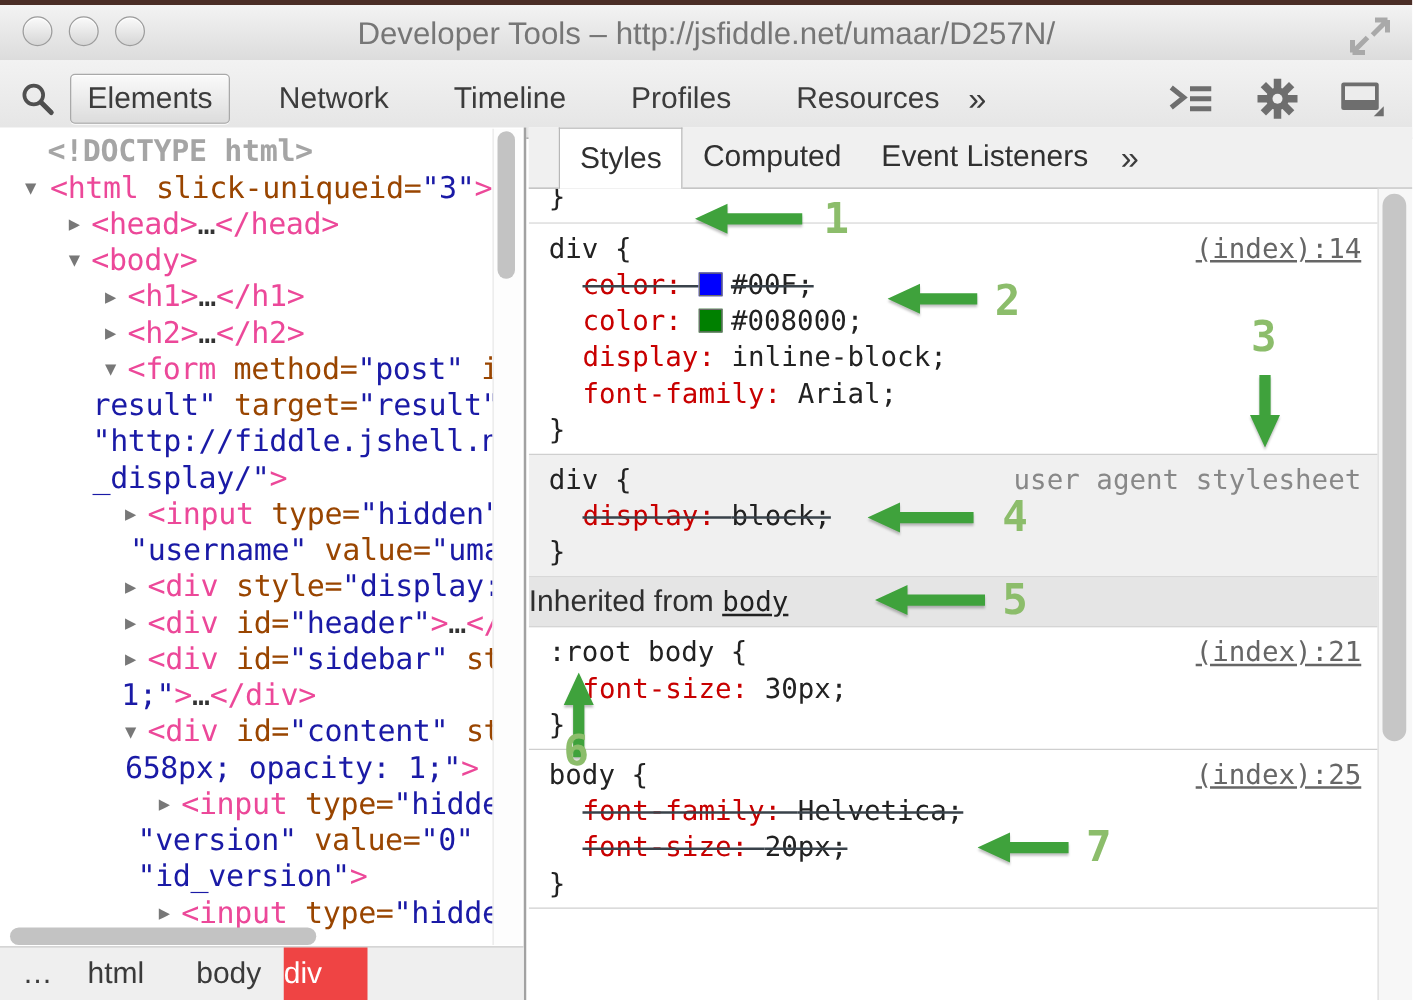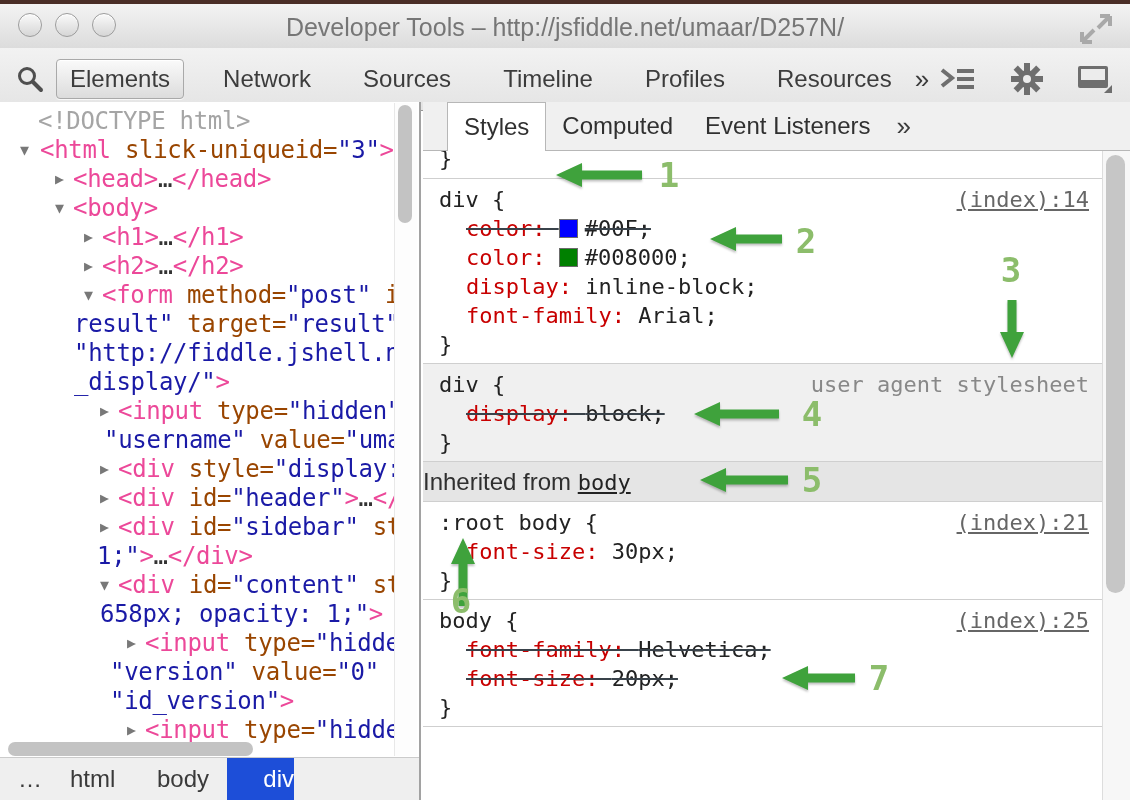--- a/index.html
+++ b/index.html
@@ -38,21 +38,21 @@
   .tk-plain{color:#333}.tk-doctype{color:#a5a5a5}
 
   #left-vscroll{position:absolute;right:2px;top:1px;width:22px;bottom:44px;background:#fdfdfd;
                 border-left:1px solid #e8e8e8;}
   #left-vthumb{position:absolute;left:3px;top:2px;width:14px;height:118px;background:#c3c3c3;border-radius:7px;}
   #left-hthumb{position:absolute;left:8px;bottom:44px;width:245px;height:14px;background:#c3c3c3;border-radius:7px;}
 
   #breadcrumb{position:absolute;left:0;bottom:0;width:419px;height:43px;background:#efefef;
               border-top:1px solid #cbcbcb;box-sizing:border-box;}
   .crumb{position:absolute;top:0;height:42px;line-height:42px;font-size:24px;color:#3a3a3a;white-space:nowrap;}
-  .crumb.selected{background:#1d4ed8;color:#fff;text-align:right;}
+  .crumb.selected{background:#ef4444;color:#fff;text-align:left;}
 
   #right-panel{position:absolute;left:423px;top:102px;width:707px;bottom:0;background:#fff;}
   #styles-tabbar{position:absolute;left:0;top:0;width:707px;height:49px;background:#f0f0f0;
                  border-bottom:1px solid #b7b7b7;box-sizing:border-box;display:flex;align-items:stretch;padding-left:24px;}
   .st-tab{font-size:24px;color:#303030;line-height:48px;padding:0 16px;white-space:nowrap;}
   .st-tab.active{background:#fff;border:1px solid #b7b7b7;border-bottom:none;height:49px;box-sizing:border-box;}
   #st-overflow{font-size:26px;color:#3c3c3c;line-height:48px;padding:0 10px;}
 
   #styles-content{position:absolute;left:0;top:49px;width:680px;bottom:0;overflow:hidden;}
   .rule-section{padding:6px 0 4px 0;border-bottom:1px solid #cfcfcf;background:#fff;}
@@ -110,21 +110,20 @@
   <div id="toolbar">
     <span id="search-icon">
       <svg width="28" height="28" viewBox="0 0 28 28">
         <circle cx="11" cy="11" r="7.5" fill="none" stroke="#4f4f4f" stroke-width="3"></circle>
         <line x1="17" y1="17" x2="25" y2="25" stroke="#4f4f4f" stroke-width="4" stroke-linecap="round"></line>
       </svg>
     </span>
     <div id="tb-tabs" style="display: flex; align-items: center; gap: 26px;">
         <span class="tb-tab active">Elements</span>
         <span class="tb-tab">Network</span>
-        <span class="tb-tab">Sources</span>
         <span class="tb-tab">Timeline</span>
         <span class="tb-tab">Profiles</span>
         <span class="tb-tab">Resources</span>
       </div>
     <span id="tb-overflow">»</span>
     <div id="tb-icons">
       <span>
         <svg width="38" height="28" viewBox="0 0 38 28">
           <path d="M3 5 L13 13 L3 21" fill="none" stroke="#6e6e6e" stroke-width="4"></path>
           <line x1="18" y1="6" x2="35" y2="6" stroke="#6e6e6e" stroke-width="4"></line>
@@ -155,21 +154,21 @@
           <rect x="1" y="2" width="30" height="22" rx="2" fill="#6e6e6e"></rect>
           <rect x="4" y="5" width="24" height="11" fill="#ececec"></rect>
           <polygon points="27,29 35,29 35,21" fill="#6e6e6e"></polygon>
         </svg>
       </span>
     </div>
   </div>
 
   <div id="left-panel">
     <div id="tree" class="mono">
-        <div class="tree-line"><span style="padding-left: 38px; display: inline-block;"><span class="tk-doctype">&lt;!DOCTYPE html&gt;</span></span></div>
+        <div class="tree-line"><span style="padding-left: 38px; display: inline-block; font-weight: bold;"><span class="tk-doctype">&lt;!DOCTYPE html&gt;</span></span></div>
         <div class="tree-line"><span class="twisty" style="left: 20px;">▼</span><span style="padding-left: 40px; display: inline-block;"><span class="tk-tag">&lt;html</span><span class="tk-attr"> slick-uniqueid=</span><span class="tk-val">"3"</span><span class="tk-tag">&gt;</span></span></div>
         <div class="tree-line"><span class="twisty" style="left: 55px;">▶</span><span style="padding-left: 73px; display: inline-block;"><span class="tk-tag">&lt;head&gt;</span><span class="tk-plain">…</span><span class="tk-tag">&lt;/head&gt;</span></span></div>
         <div class="tree-line"><span class="twisty" style="left: 55px;">▼</span><span style="padding-left: 73px; display: inline-block;"><span class="tk-tag">&lt;body&gt;</span></span></div>
         <div class="tree-line"><span class="twisty" style="left: 84px;">▶</span><span style="padding-left: 102px; display: inline-block;"><span class="tk-tag">&lt;h1&gt;</span><span class="tk-plain">…</span><span class="tk-tag">&lt;/h1&gt;</span></span></div>
         <div class="tree-line"><span class="twisty" style="left: 84px;">▶</span><span style="padding-left: 102px; display: inline-block;"><span class="tk-tag">&lt;h2&gt;</span><span class="tk-plain">…</span><span class="tk-tag">&lt;/h2&gt;</span></span></div>
         <div class="tree-line"><span class="twisty" style="left: 84px;">▼</span><span style="padding-left: 102px; display: inline-block;"><span class="tk-tag">&lt;form</span><span class="tk-attr"> method=</span><span class="tk-val">"post"</span><span class="tk-attr"> id=</span></span></div>
         <div class="tree-line"><span style="padding-left: 74px; display: inline-block;"><span class="tk-val">result"</span><span class="tk-attr"> target=</span><span class="tk-val">"result"</span></span></div>
         <div class="tree-line"><span style="padding-left: 74px; display: inline-block;"><span class="tk-val">"http://fiddle.jshell.ne</span></span></div>
         <div class="tree-line"><span style="padding-left: 74px; display: inline-block;"><span class="tk-val">_display/"</span><span class="tk-tag">&gt;</span></span></div>
         <div class="tree-line"><span class="twisty" style="left: 100px;">▶</span><span style="padding-left: 118px; display: inline-block;"><span class="tk-tag">&lt;input</span><span class="tk-attr"> type=</span><span class="tk-val">"hidden"</span></span></div>

